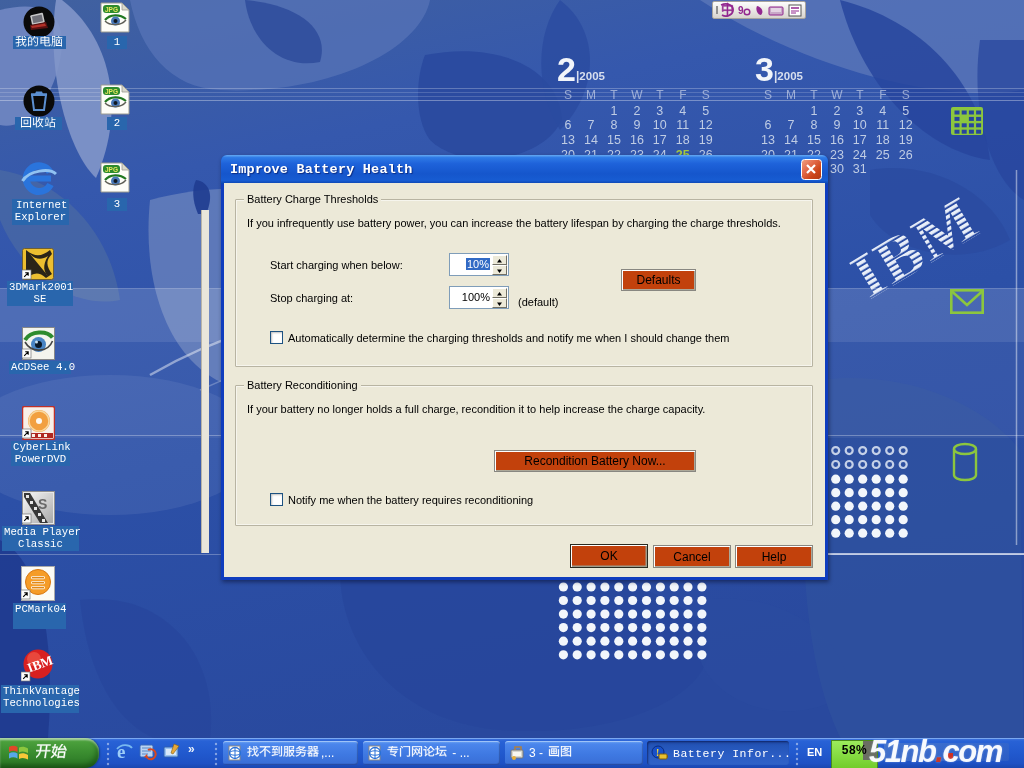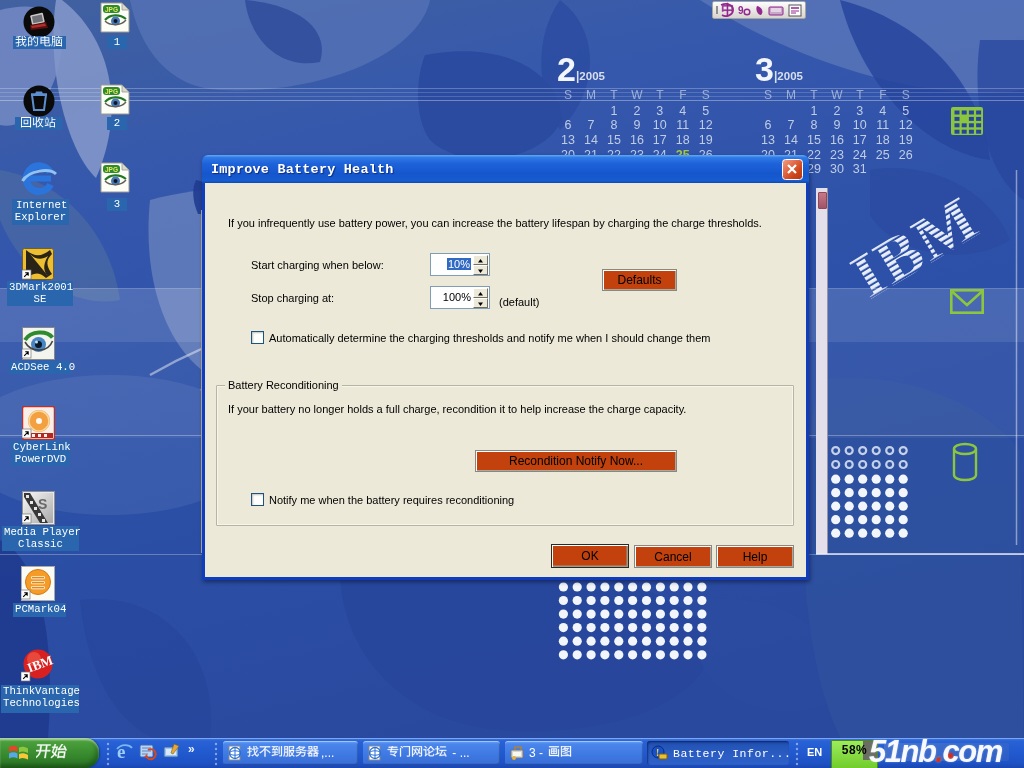--- a/index.html
+++ b/index.html
@@ -414,21 +414,21 @@
 <circle cx="17" cy="16" r="12.5" fill="none" stroke="#D87810" stroke-width="1"></circle>
 <rect x="10" y="10" width="14" height="3.2" rx="1.6" fill="#FDF6EA"></rect>
 <rect x="10" y="15" width="14" height="3.2" rx="1.6" fill="#FDF6EA"></rect>
 <rect x="10" y="20" width="14" height="3.2" rx="1.6" fill="#FDF6EA"></rect>
 <rect x="11" y="10.8" width="12" height="1.6" fill="#E08818"></rect>
 <rect x="11" y="15.8" width="12" height="1.6" fill="#E08818"></rect>
 <rect x="11" y="20.8" width="12" height="1.6" fill="#E08818"></rect>
 <rect x="0" y="24" width="9" height="9" fill="#FDFDFD" stroke="#777" stroke-width="0.7"></rect>
     <path d="M2.2,30.8 L5.8,27.2 M3.2,26.8 L6.2,26.8 L6.2,29.8" stroke="#000" stroke-width="1.1" fill="none"></path>
 </svg>
-<div class="lbl" style="left:13px;top:603px;width:53px;height:14px">PCMark04</div>
+<div class="lbl" style="left:13px;top:603px;width:53px;height:26px">PCMark04</div>
 <svg class="abs" style="left:21px;top:648px" width="34" height="35">
 <circle cx="17" cy="16" r="14.5" fill="#D82020"></circle>
 <circle cx="13" cy="11" r="7" fill="#F05848" opacity="0.7"></circle>
 <g transform="rotate(-20 17 16)">
       <text x="6" y="21" font-family="Liberation Serif,serif" font-size="13" font-weight="bold" fill="#fff">IBM</text>
     </g>
 <rect x="0" y="24" width="9" height="9" fill="#FDFDFD" stroke="#777" stroke-width="0.7"></rect>
     <path d="M2.2,30.8 L5.8,27.2 M3.2,26.8 L6.2,26.8 L6.2,29.8" stroke="#000" stroke-width="1.1" fill="none"></path>
 </svg>
 <div class="lbl" style="left:1px;top:685px;width:78px;height:28px">ThinkVantage
@@ -446,30 +446,33 @@
 <line x1="58" y1="9" x2="68" y2="9" stroke="#fff" stroke-width="1"></line>
 <rect x="76" y="3" width="12" height="11" fill="#fff" stroke="#555"></rect>
 <line x1="78" y1="6" x2="86" y2="6" stroke="#92278F" stroke-width="1.5"></line>
 <line x1="78" y1="9" x2="86" y2="9" stroke="#92278F" stroke-width="1"></line>
 <line x1="78" y1="11" x2="83" y2="11" stroke="#92278F" stroke-width="1"></line>
 </svg></div>
 <div class="abs" style="left:201px;top:210px;width:8px;height:343px;background:#E9E6DB;border-left:1px solid #B8B4A8"></div>
 <div class="abs" style="left:816px;top:188px;width:12px;height:366px;background:#E3E0EC;border-right:1px solid #9795A5"></div>
 <div class="abs" style="left:818px;top:192px;width:9px;height:17px;background:linear-gradient(180deg,#C87888,#A05468);border:1px solid #904858;border-radius:1px"></div>
 <div class="abs" style="left:816px;top:553px;width:212px;height:2px;background:rgba(235,238,248,0.7)"></div>
-<div class="abs" style="left:202px;top:155px;width:607px;height:425px">
+<div class="abs" style="left:221px;top:155px;width:607px;height:425px">
 <div class="abs" style="left:0;top:0;width:607px;height:425px;border-radius:6px 6px 0 0;background:#0F3DBE;box-shadow:1px 2px 4px rgba(0,0,20,0.45)"></div>
 <div class="abs" style="left:0;top:0;width:607px;height:29px;border-radius:6px 6px 0 0;background:linear-gradient(180deg,#66AAF4 0%,#2E7AE6 9%,#1E62DA 30%,#1556CC 65%,#175CD2 88%,#0C42AC 100%)"></div>
 <div class="abs" style="left:9px;top:6.5px;color:#fff;font-family:'Liberation Mono',monospace;font-weight:bold;font-size:13.5px;letter-spacing:0.2px;text-shadow:1px 1px 1px rgba(0,0,60,0.5)">Improve Battery Health</div>
 <div class="abs" style="left:580px;top:4px;width:21px;height:21px;border-radius:3.5px;border:1.4px solid #fff;background:linear-gradient(135deg,#F0A080 0%,#E36C4C 35%,#CC4418 70%,#B03A14 100%)">
 <svg width="18" height="18">
         <path d="M5,5 L13,13 M13,5 L5,13" stroke="#fff" stroke-width="2.2"></path>
       </svg></div>
 <div class="abs" style="left:3px;top:28px;width:601px;height:394px;background:#ECE9D8"></div>
 
+<div class="gb" style="left:14px;top:44px;width:578px;height:168px">
+      <div class="gb-lab">Battery Charge Thresholds</div>
+    </div>
 <div class="abs dlg-txt" style="left:26px;top:62px">If you infrequently use battery power, you can increase the battery lifespan by charging the charge thresholds.</div>
 <div class="abs dlg-txt" style="left:49px;top:104px">Start charging when below:</div>
 <div class="abs dlg-txt" style="left:49px;top:137px">Stop charging at:</div>
 <div class="spin" style="left:228px;top:98px">
       <span class="val" style="background:#316AC5;color:#fff;padding:0 1px">10%</span>
 <div class="sb" style="top:1px">
         <svg width="5" height="4">
           <path d="M2.5,0 L5,3.5 L0,3.5 Z" fill="#000"></path>
         </svg>
       </div>
@@ -494,21 +497,21 @@
     </div>
 <div class="abs dlg-txt" style="left:297px;top:141px">(default)</div>
 <div class="btn" style="left:400px;top:114px;width:75px;height:22px">Defaults</div>
 <div class="cb" style="left:49px;top:176px"></div>
 <div class="abs dlg-txt" style="left:67px;top:177px">Automatically determine the charging thresholds and notify me when I should change them</div>
 
 <div class="gb" style="left:14px;top:230px;width:578px;height:141px">
       <div class="gb-lab">Battery Reconditioning</div>
     </div>
 <div class="abs dlg-txt" style="left:26px;top:248px">If your battery no longer holds a full charge, recondition it to help increase the charge capacity.</div>
-<div class="btn" style="left:273px;top:295px;width:202px;height:22px">Recondition Notify Now...</div>
+<div class="btn" style="left:273px;top:295px;width:202px;height:22px">Recondition Battery Now...</div>
 <div class="cb" style="left:49px;top:338px"></div>
 <div class="abs dlg-txt" style="left:67px;top:339px">Notify me when the battery requires reconditioning</div>
 
 <div class="btn" style="left:349px;top:389px;width:78px;height:24px;border:1.6px solid #2A2A20;box-shadow:inset 1px 1px 0 #fff, inset -1.5px -1.5px 0 #9C9A8A">OK</div>
 <div class="btn" style="left:432px;top:390px;width:78px;height:23px">Cancel</div>
 <div class="btn" style="left:514px;top:390px;width:78px;height:23px">Help</div>
 </div>
 <div class="abs" style="left:0;top:738px;width:1024px;height:30px;background:linear-gradient(180deg,#5087E5 0%,#3A70DC 4%,#2862D6 10%,#2159CE 50%,#1E51C4 85%,#1A47B0 100%);box-shadow:inset 0 1px 0 #7AA8F0"></div>
 <div class="abs" style="left:0;top:738px;width:99px;height:30px;border-radius:0 14px 14px 0;background:linear-gradient(180deg,#7FBF73 0%,#4BA03C 12%,#3C8F31 45%,#2F7D28 80%,#25691E 100%);box-shadow:inset 0 2px 2px rgba(255,255,255,0.4), inset -3px -3px 5px rgba(0,40,0,0.35), 1px 0 2px rgba(0,0,0,0.3)">
 <svg class="abs" style="left:8px;top:5px" width="22" height="20" viewBox="0 0 22 20">

